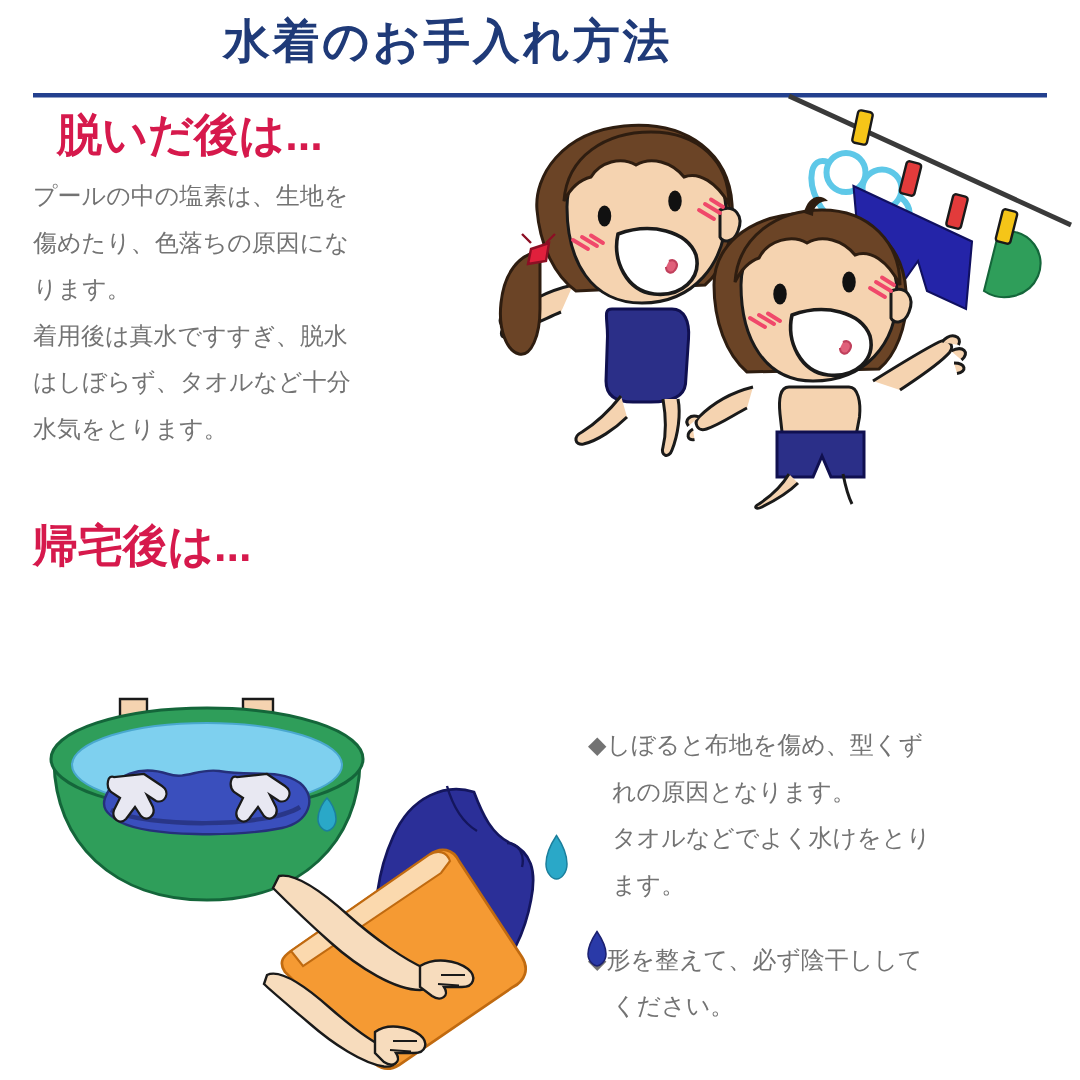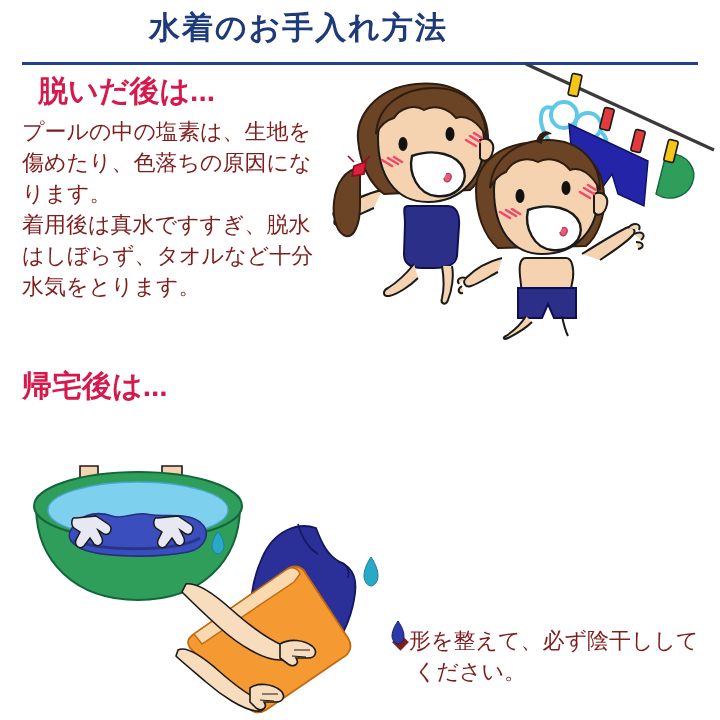--- a/index.html
+++ b/index.html
@@ -43,27 +43,27 @@
   .section-heading {
     position: absolute;
     font-size: 30px;
     font-weight: bold;
     color: #d6194c;
     letter-spacing: 0px;
     white-space: nowrap;
     line-height: 1;
   }
   #heading-after-removal { left: 22px; top: 76px; margin-left: 16px; }
-  #heading-after-home    { left: 22px; top: 350px; margin-top: 21px; }
+  #heading-after-home    { left: 22px; top: 350px; }
 
   
   .body-text {
     position: absolute;
-    color: #7f1d1d;
-    font-size: 22px;
+    color: #737373;
+    font-size: 16px;
     line-height: 31px;
     white-space: pre-line;
     letter-spacing: 0px;
   }
   #text-after-removal { left: 22px; top: 116px; width: 340px; }
   #text-after-home    { left: 22px; top: 392px; width: 430px; }
   #text-wring         { left: 392px; top: 482px; width: 320px; }
   #text-dry           { left: 392px; top: 625px; width: 320px; }
 
   
@@ -88,20 +88,24 @@
   <div class="section-heading" id="heading-after-removal">脱いだ後は...</div>
   <div class="body-text" id="text-after-removal">プールの中の塩素は、生地を
 傷めたり、色落ちの原因にな
 ります。
 着用後は真水ですすぎ、脱水
 はしぼらず、タオルなど十分
 水気をとります。</div>
 
   <div class="section-heading" id="heading-after-home">帰宅後は...</div>
 
+  <div class="body-text" id="text-wring">◆しぼると布地を傷め、型くず
+　れの原因となります。
+　タオルなどでよく水けをとり
+　ます。</div>
   <div class="body-text" id="text-dry">◆形を整えて、必ず陰干しして
 　ください。</div>
 
   <div class="illus" id="illus-clothesline">
     <svg width="204" height="150" viewBox="0 0 204 150">
 
       <path d="M10 6 L198 92" stroke="#3a3a3a" stroke-width="3.2" fill="none"></path>
 
       <g fill="none" stroke="#5ec8e8" stroke-width="4">
         <circle cx="48" cy="57" r="13"></circle>

